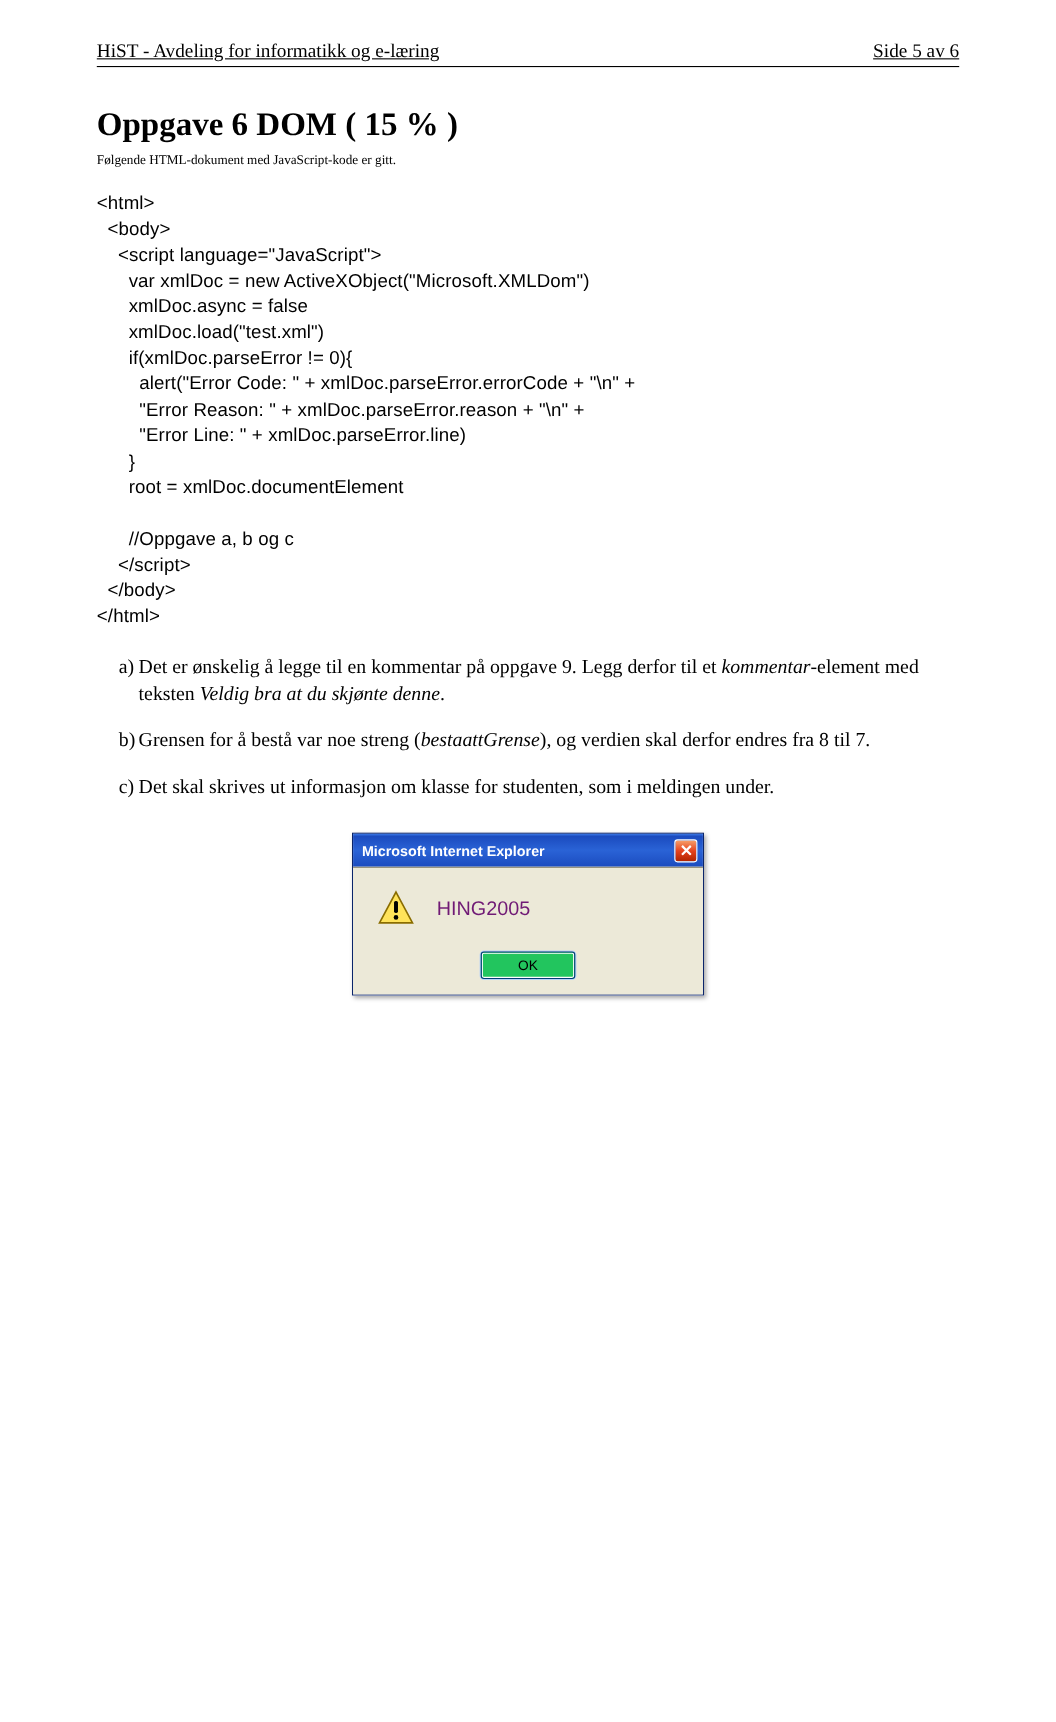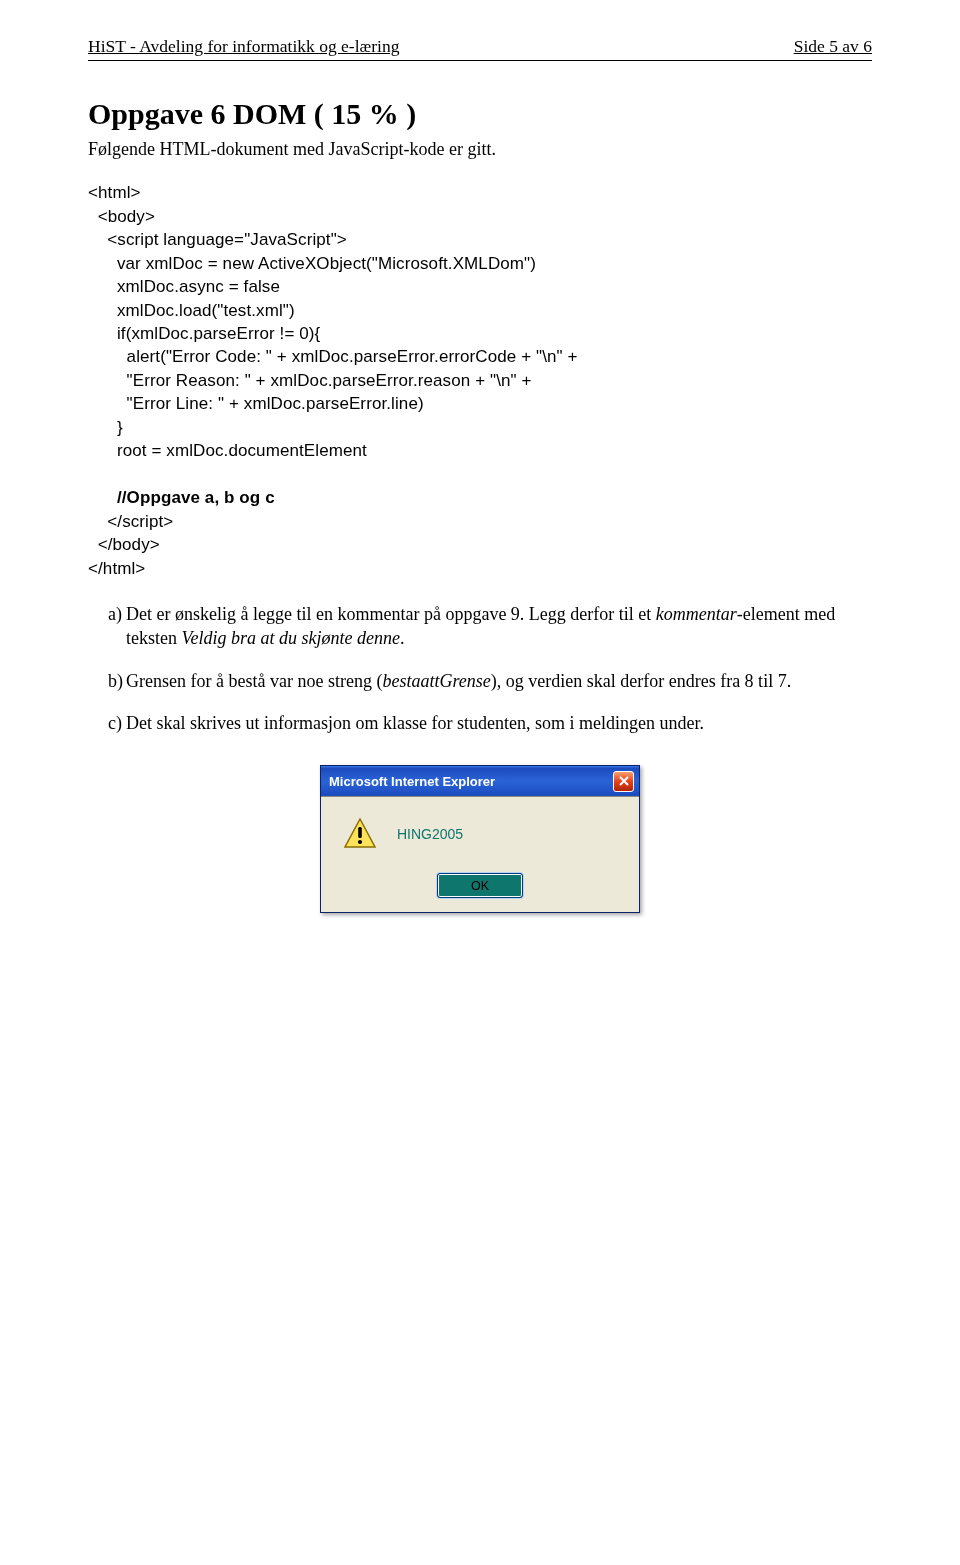--- a/index.html
+++ b/index.html
@@ -30,33 +30,33 @@
     border: none;
     border-top: 1px solid #000;
     margin: 0 0 36px 0;
   }
   .h1 {
     font-size: 30px;
     font-weight: bold;
     margin: 36px 0 6px 0;
   }
   .intro {
-    font-size: 18px;
+    font-size: 12px;
     margin: 4px 0 20px 0;
     line-height: 1.35;
   }
   .code {
     font-family: Arial, Helvetica, sans-serif;
     font-size: 17px;
     line-height: 1.38;
     white-space: pre;
     margin-bottom: 22px;
     letter-spacing: 0.1px;
   }
-  .code .bold { font-weight: bold; }
+  .code .bold { font-weight: normal; }
   .para {
     font-size: 18px;
     line-height: 1.35;
     margin: 0 0 18px 0;
   }
   .para .italic { font-style: italic; }
   ol.questions {
     font-size: 18px;
     line-height: 1.35;
     list-style: none;
@@ -126,28 +126,28 @@
     align-items: center;
     gap: 20px;
     margin-bottom: 22px;
     padding-left: 6px;
   }
   .warnicon {
     width: 34px; height: 34px; position: relative;
     flex-shrink: 0;
   }
   .warnicon svg { width: 34px; height: 34px; display:block; }
-  .msgtxt { font-size: 14px; color: #0f766e; }
+  .msgtxt { font-size: 18px; color: #701a75; }
   .btnrow {
     display: flex; justify-content: center;
   }
   .okbtn {
     min-width: 86px;
     height: 25px;
-    background: #0f766e;
+    background: #22c55e;
     border: 1px solid #003c74;
     border-radius: 3px;
     font-family: Tahoma, Arial, sans-serif;
     font-size: 12.5px;
     box-shadow: inset 0 0 0 1px #fff, 0 0 0 1px #b7d3f8;
     cursor: pointer;
   }
 
   .footer-hr {
     border: none;

